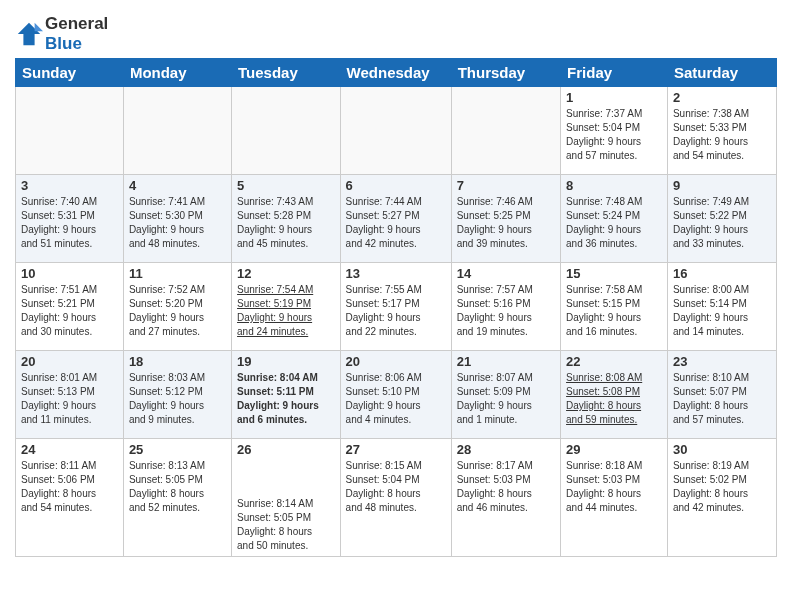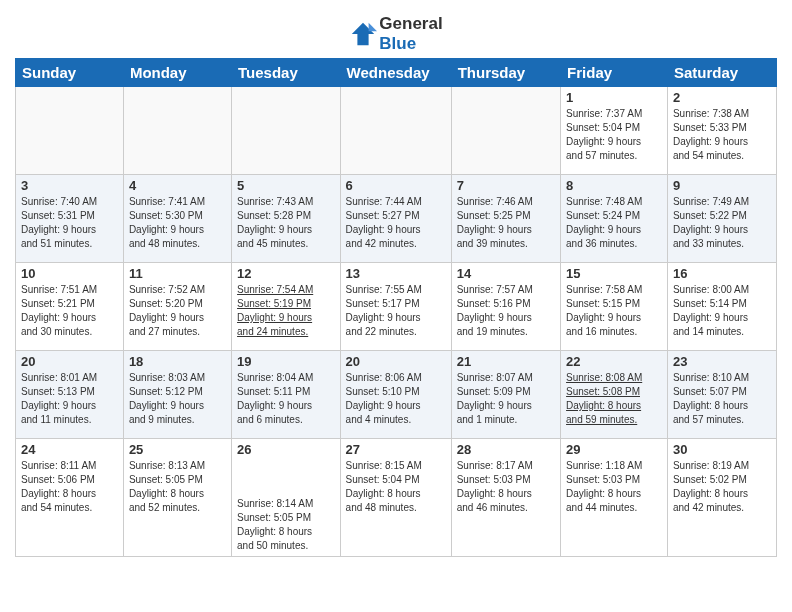--- a/index.html
+++ b/index.html
@@ -10,21 +10,21 @@
       height: 612px;
       overflow: hidden;
     }
     .container {
       width: 792px;
       padding: 10px 15px;
     }
     .header-row {
       display: flex;
       align-items: flex-start;
-      justify-content: center;
+      justify-content: flex-start;
       margin-bottom: 4px;
     }
     .logo {
       display: flex;
       align-items: center;
       margin-top: 4px;
     }
     .logo-icon {
       width: 28px;
       height: 28px;
@@ -252,21 +252,21 @@
           </td>
           <td>
             <span class="day-number">18</span>
             <div class="day-info" style="white-space: pre-line;">Sunrise: 8:03 AM
 Sunset: 5:12 PM
 Daylight: 9 hours
 and 9 minutes.</div>
           </td>
           <td>
             <span class="day-number">19</span>
-            <div class="day-info" style="white-space: pre-line;">Sunrise: 8:04 AM
+            <div class="day-info" style="white-space: pre-line; font-weight: bold;">Sunrise: 8:04 AM
 Sunset: 5:11 PM
 Daylight: 9 hours
 and 6 minutes.</div>
           </td>
           <td>
             <span class="day-number">20</span>
             <div class="day-info" style="white-space: pre-line;">Sunrise: 8:06 AM
 Sunset: 5:10 PM
 Daylight: 9 hours
 and 4 minutes.</div>
@@ -324,21 +324,21 @@
           </td>
           <td>
             <span class="day-number">28</span>
             <div class="day-info" style="white-space: pre-line;">Sunrise: 8:17 AM
 Sunset: 5:03 PM
 Daylight: 8 hours
 and 46 minutes.</div>
           </td>
           <td>
             <span class="day-number">29</span>
-            <div class="day-info" style="white-space: pre-line;">Sunrise: 1:18 AM
+            <div class="day-info" style="white-space: pre-line;">Sunrise: 8:18 AM
 Sunset: 5:03 PM
 Daylight: 8 hours
 and 44 minutes.</div>
           </td>
           <td>
             <span class="day-number">30</span>
             <div class="day-info" style="white-space: pre-line;">Sunrise: 8:19 AM
 Sunset: 5:02 PM
 Daylight: 8 hours
 and 42 minutes.</div>

